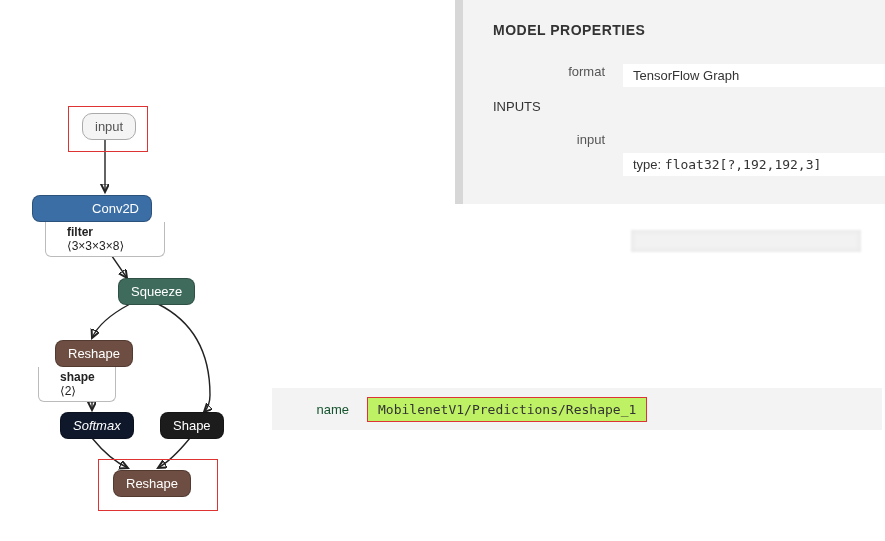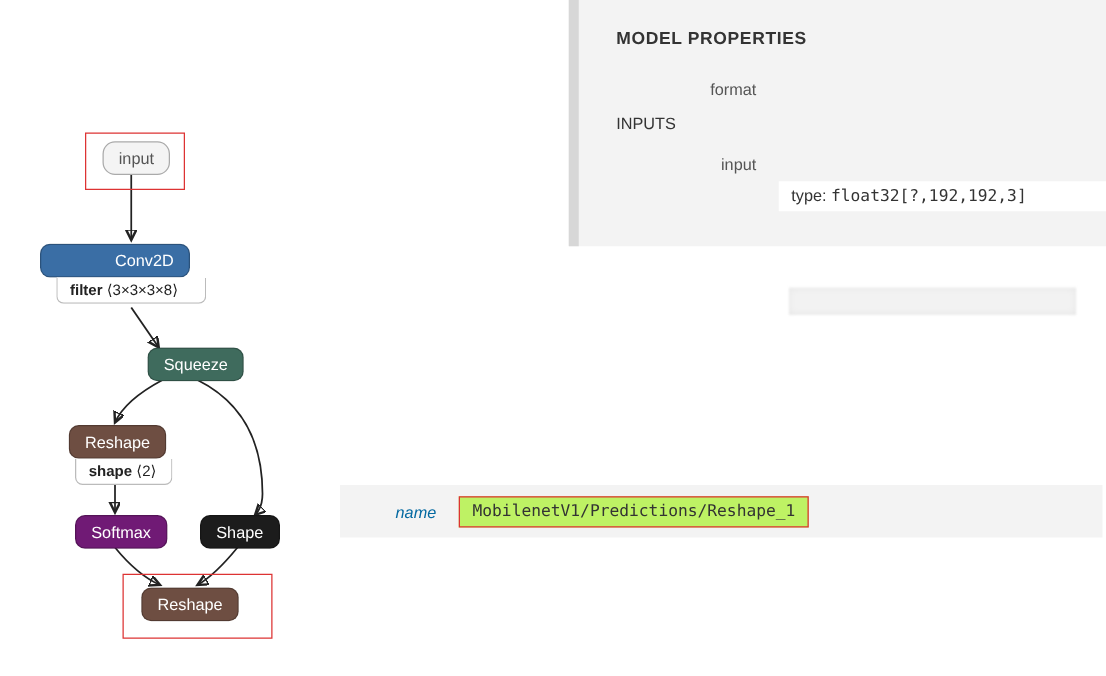--- a/index.html
+++ b/index.html
@@ -34,31 +34,31 @@
     }
     .node.input {
       background: #f4f4f4;
       color: #555;
       border: 1px solid #aaa;
       border-radius: 10px;
     }
     .node.conv    { background: #3a6ea5; }
     .node.squeeze { background: #3f6b5d; }
     .node.reshape { background: #6e4e42; }
-    .node.softmax { background: #701a75; }
+    .node.softmax { background: #0f172a; font-style: italic; }
     .node.shape   { background: #1c1c1c; }
 
     .sub {
       position: absolute;
       background: #fff;
       color: #222;
       border: 1px solid #bbb;
       border-top: none;
       border-radius: 0 0 6px 6px;
-      padding: 3px 10px;
+      padding: 3px 21px;
       font-size: 12px;
       font-weight: 600;
     }
     .sub .val { font-weight: 400; }
 
     .hl { 
       position: absolute;
       border: 1px solid #d33;
       pointer-events: none;
     }
@@ -105,21 +105,21 @@
     .namebar {
       position: absolute;
       left: 272px;
       top: 388px;
       width: 610px;
       height: 42px;
       background: #f3f3f3;
       display: flex;
       align-items: center;
     }
-    .namebar .k { width: 95px; text-align:right; padding-right:18px; color:#0369a1;font-style:italic; }
+    .namebar .k { width: 95px; text-align:right; padding-right:18px; color:#14532d; }
     .namebar .v {
       background:#bef264;
       padding:4px 10px;
       border:1px solid #d33;
       font-family: Consolas, Menlo, monospace;
       font-size:13px;
     }
     .blur {
       position:absolute;
       background:#f2f2f2;
@@ -159,38 +159,39 @@
 
   <div class="node conv" style="left:32px; top:195px; width:120px; text-align:right;">Conv2D</div>
   <div class="sub" style="left:45px; top:222px; width:120px;">
     <span>filter</span>
     <span class="val">⟨3×3×3×8⟩</span>
   </div>
 
   <div class="node squeeze" style="left:88px; top:278px;margin-left:30px;">Squeeze</div>
 
   <div class="node reshape" style="left:55px; top:340px; width:78px; text-align:left;">Reshape</div>
-  <div class="sub" style="left:60px; top:367px; width:78px;">
+  <div class="sub" style="left:38px; top:367px; width:78px;">
     <span>shape</span>
     <span class="val">⟨2⟩</span>
   </div>
 
   <div class="node softmax" style="left:60px; top:412px;">Softmax</div>
 
   <div class="node shape" style="left:160px; top:412px;">Shape</div>
 
   <div class="hl" style="left:98px; top:459px; width:120px; height:52px;"></div>
   <div class="node reshape" style="left:113px; top:470px;">Reshape</div>
 </div>
 
 <div class="panel">
   <h3>MODEL PROPERTIES</h3>
 
   <div class="kv">
     <div class="k">format</div>
+    <div class="v">TensorFlow Graph</div>
   </div>
 
   <h4>INPUTS</h4>
 
   <div class="kv">
     <div class="k">input</div>
   </div>
   <div class="kv">
     <div class="k"></div>
     <div class="v">

